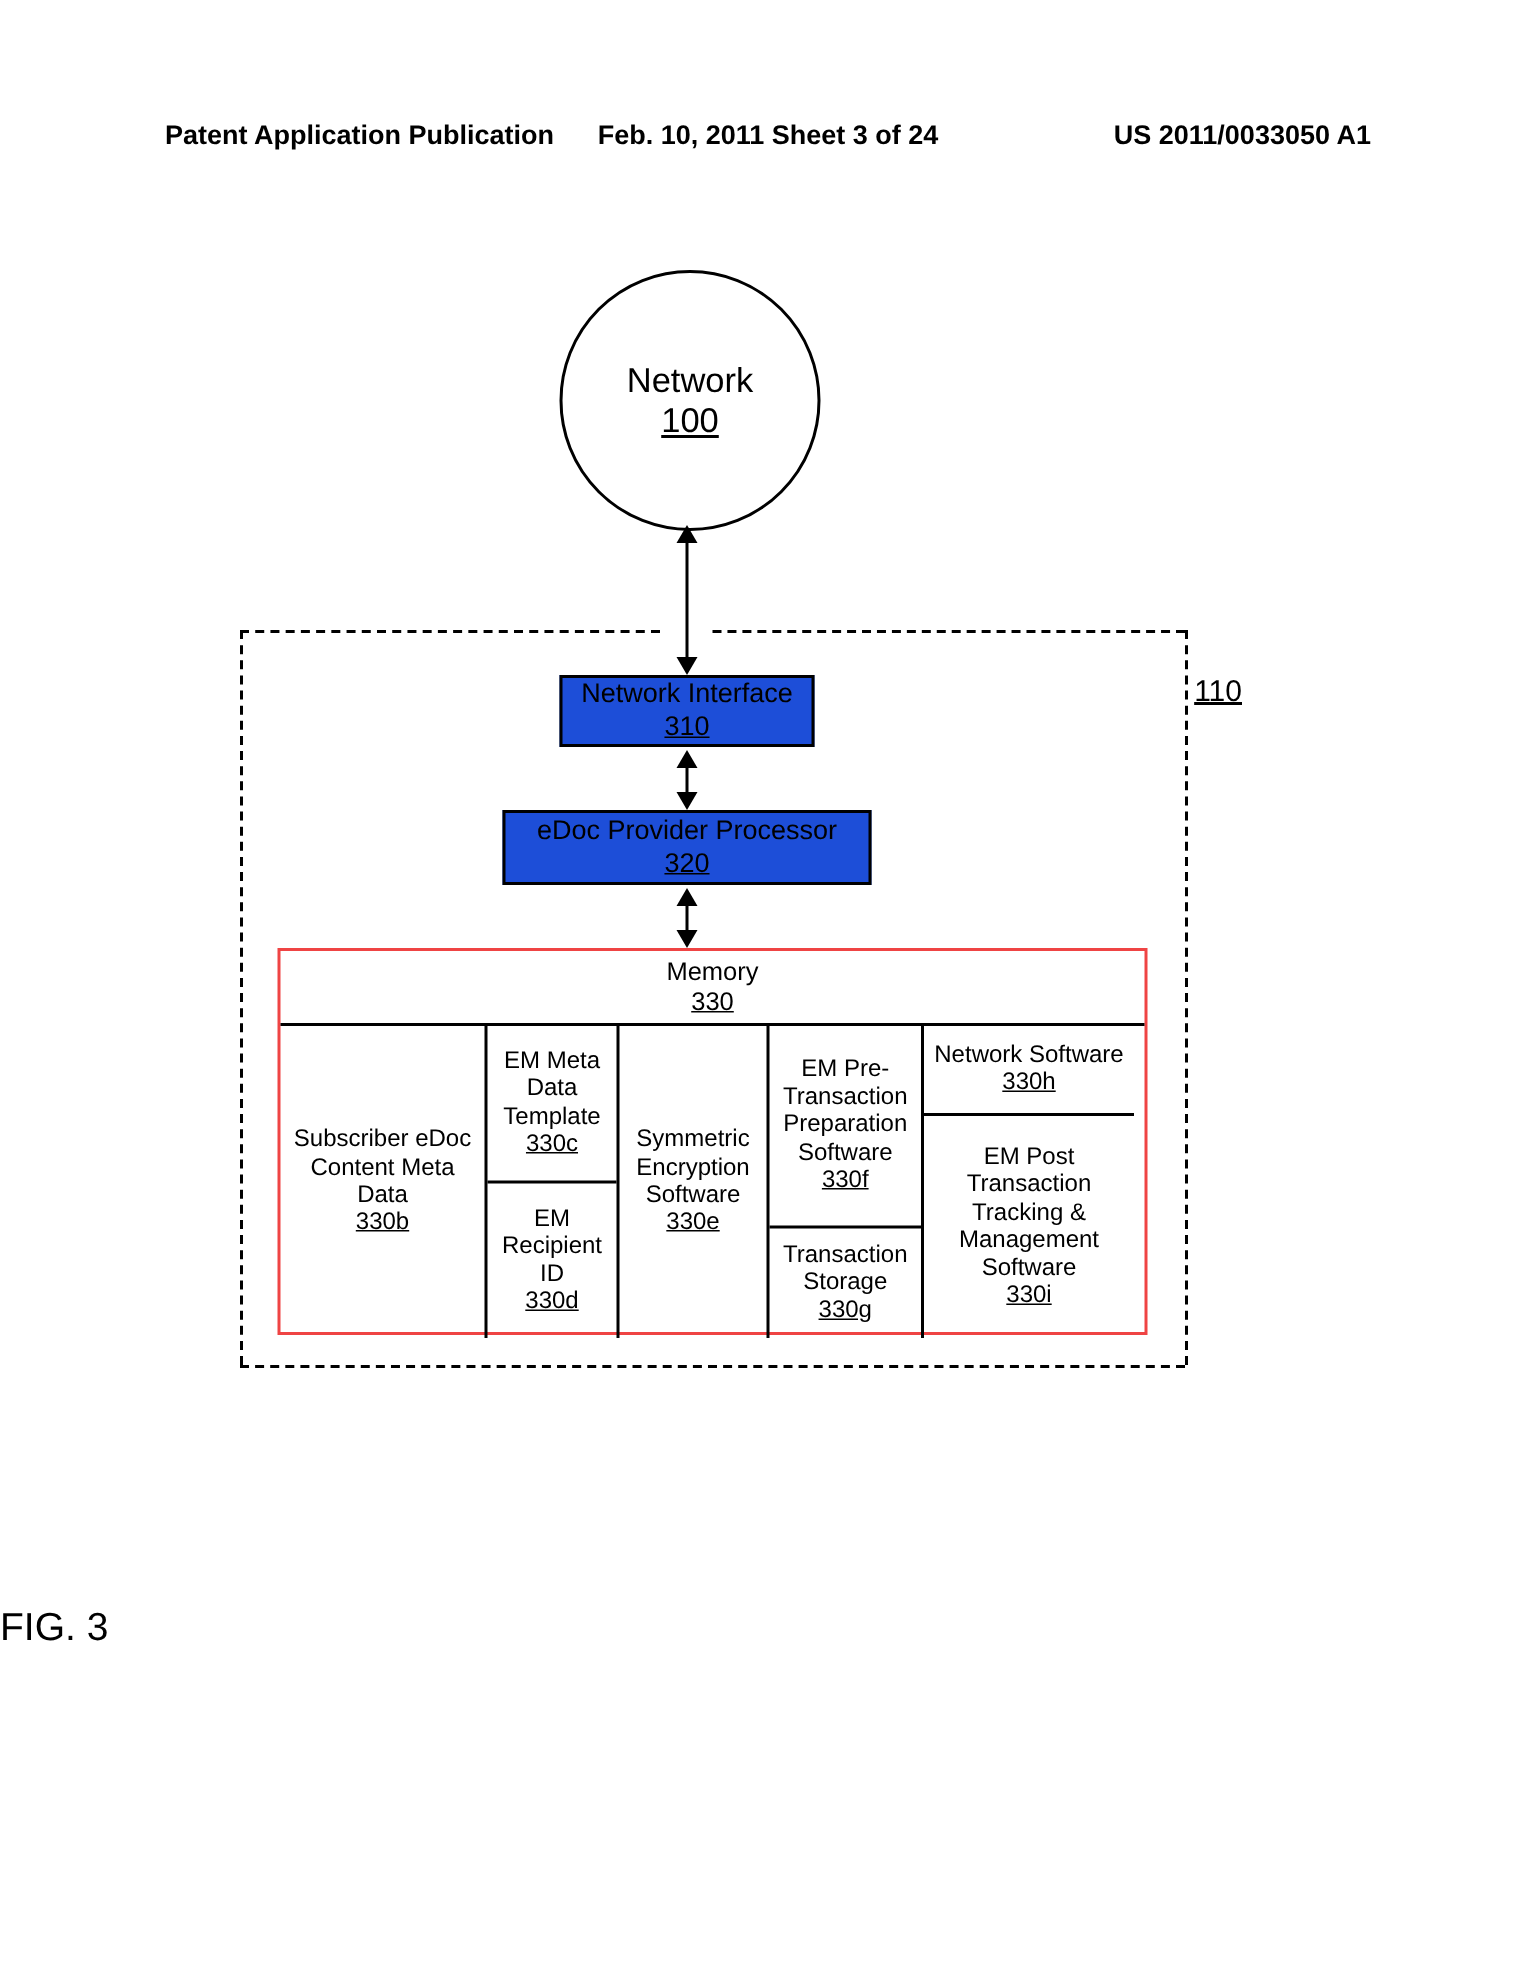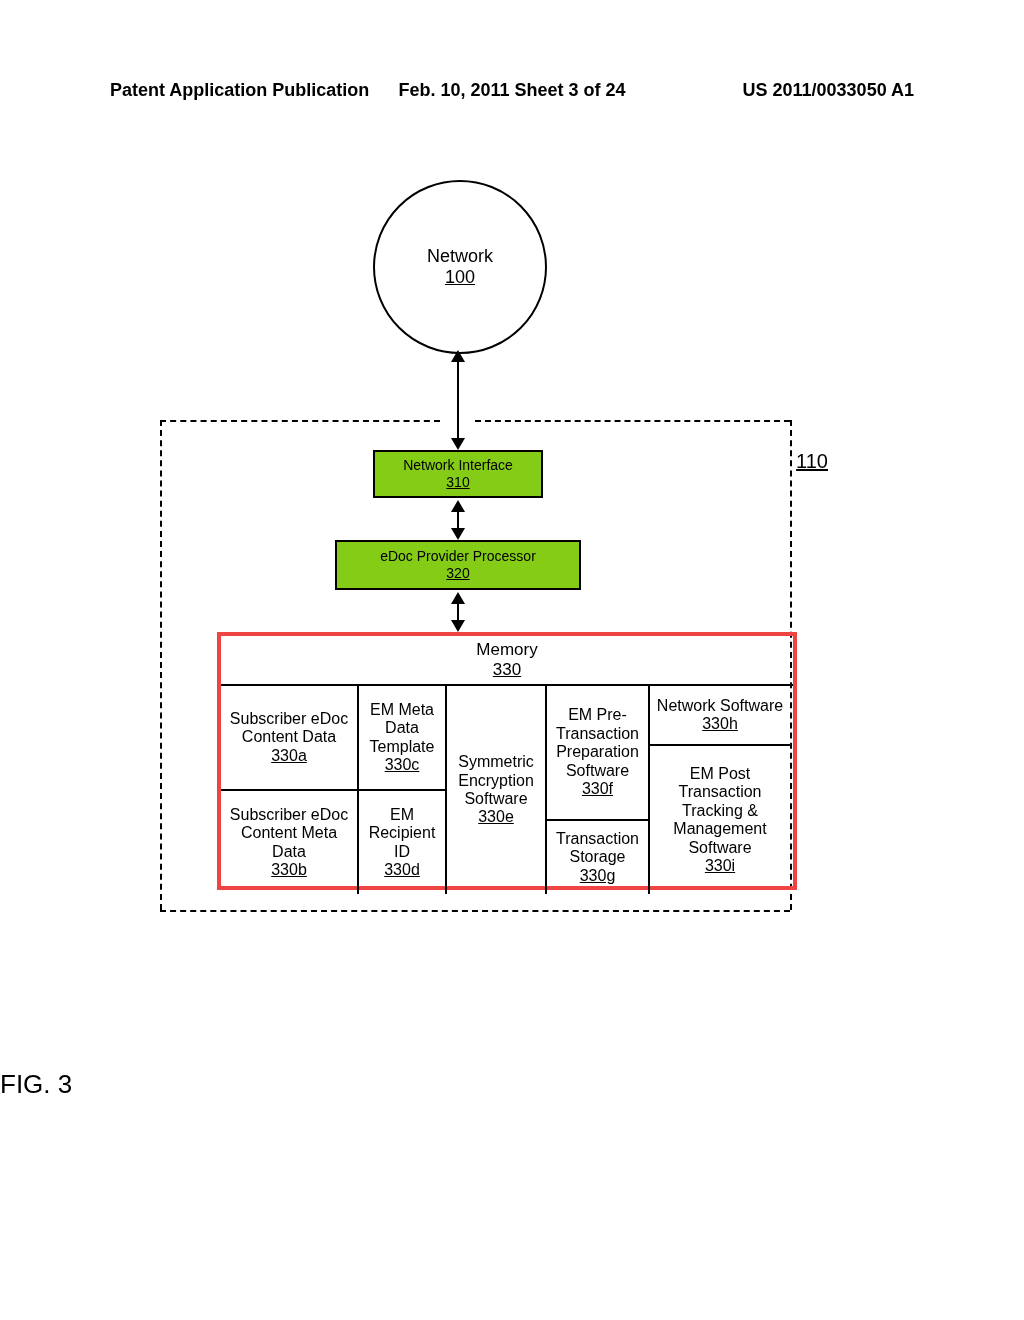--- a/index.html
+++ b/index.html
@@ -60,21 +60,21 @@
     top: 180px;
     left: 373px;
     width: 170px;
     height: 170px;
     border: 2px solid #000;
     border-radius: 50%;
     display: flex;
     flex-direction: column;
     justify-content: center;
     align-items: center;
-    font-size: 18px;
+    font-size: 23px;
   }
   .ref-num { text-decoration: underline; }
 
   
   .vline {
     position: absolute;
     width: 2px;
     background: #000;
     left: 457px; 
   }
@@ -100,47 +100,46 @@
     font-size: 20px;
     text-decoration: underline;
     right: 196px;
     top: 450px;
   }
 
   
   .box {
     position: absolute;
     border: 2px solid #000;
-    background: #84cc16;
+    background: #1d4ed8;
     display: flex;
     flex-direction: column;
     justify-content: center;
     align-items: center;
     text-align: center;
-    font-size: 14px;
+    font-size: 18px;
     line-height: 1.2;
     padding: 4px 6px;
     box-sizing: border-box;
   }
 
   .net-if {
     left: 373px; top: 450px; width: 170px; height: 48px;
   }
   .processor {
     left: 335px; top: 540px; width: 246px; height: 50px;
   }
 
   
   .memory {
     position: absolute;
     left: 185px; top: 632px;
     width: 580px; height: 258px;
-    border: 4px solid #ef4444;
+    border: 2px solid #ef4444;
     box-sizing: border-box;
-    margin-left: 32px;
   }
   .memory-header {
     height: 48px;
     border-bottom: 2px solid #000;
     display: flex;
     flex-direction: column;
     justify-content: center;
     align-items: center;
     font-size: 17px;
   }
@@ -224,24 +223,20 @@
 
     <div class="memory">
       <div class="memory-header">
         <span>Memory</span>
         <span class="ref-num">330</span>
       </div>
       <div class="memory-body">
 
         <div class="col c1">
           <div class="cell">
-            <span>Subscriber eDoc Content Data</span>
-            <span class="ref-num">330a</span>
-          </div>
-          <div class="cell">
             <span>Subscriber eDoc Content Meta Data</span>
             <span class="ref-num">330b</span>
           </div>
         </div>
 
         <div class="col c2">
           <div class="cell">
             <span>EM Meta Data Template</span>
             <span class="ref-num">330c</span>
           </div>

